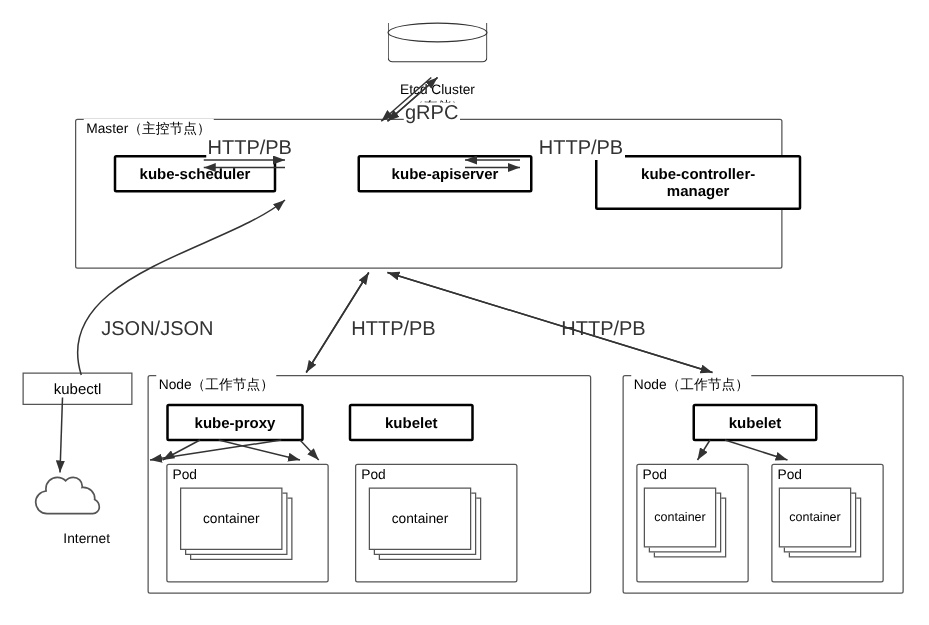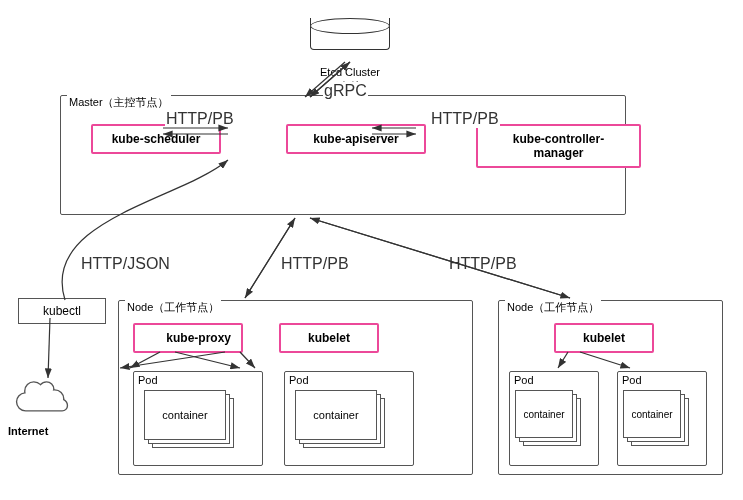--- a/index.html
+++ b/index.html
@@ -71,21 +71,21 @@
       top: -1px;
       left: 6px;
       font-size: 11px;
       background: #fff;
       padding: 0 2px;
     }
 
     
     .comp-box {
       position: absolute;
-      border: 2px solid #ec4899;
+      border: 2px solid #000000;
       border-radius: 2px;
       padding: 6px 10px;
       font-weight: bold;
       font-size: 12px;
       background: #fff;
       text-align: center;
     }
     .kube-scheduler {
       top: 28px;
       left: 30px;
@@ -128,21 +128,20 @@
       font-size: 11px;
       background: #fff;
       padding: 0 2px;
     }
 
     
     .kube-proxy {
       top: 22px;
       left: 14px;
       width: 110px;
-      text-align: right;
     }
     .kubelet-left {
       top: 22px;
       left: 160px;
       width: 100px;
     }
     .kubelet-right {
       top: 22px;
       left: 55px;
       width: 100px;
@@ -172,23 +171,22 @@
       padding: 5px 24px;
       font-size: 12px;
       background: #fff;
     }
 
     
     .internet-cloud {
       position: absolute;
       top: 380px;
       left: 8px;
-      text-align: left;
+      text-align: right;
       width: 80px;
-      font-weight: bold;
     }
     .cloud-shape {
       width: 68px;
       height: 40px;
       margin: 0 auto;
     }
 
     
     .arrows-svg {
       position: absolute;
@@ -289,21 +287,21 @@
   <div class="internet-cloud">
     <svg class="cloud-shape" viewBox="0 0 68 44" fill="none" xmlns="http://www.w3.org/2000/svg">
       <path d="M54 34H16C10.5 34 6 29.5 6 24C6 18.8 10 14.5 15.2 14.1C15.1 13.4 15 12.7 15 12C15 6.5 19.5 2 25 2C27.9 2 30.5 3.2 32.4 5.1C33.9 3.2 36.3 2 39 2C43.4 2 47 5.6 47 10C47 10.3 47 10.6 46.9 10.9C47.3 10.8 47.6 10.8 48 10.8C53.5 10.8 58 15.3 58 20.8C58 21 58 21.2 57.9 21.5C60.3 22.8 62 25.3 62 28.2C62 31.4 59.4 34 56.2 34H54Z" stroke="#555" stroke-width="1.5" fill="white"></path>
     </svg>
     <div style="font-size:11px;margin-top:2px;">Internet</div>
   </div>
 
   <div class="arrow-label" style="top:82px;left:323px;">gRPC</div>
   <div class="arrow-label" style="top:110px;left:165px;">HTTP/PB</div>
   <div class="arrow-label" style="top:110px;left:430px;">HTTP/PB</div>
-  <div class="arrow-label" style="top:255px;left:80px;">HTTP/JSON</div>
+  <div class="arrow-label" style="top:255px;left:80px;">JSON/JSON</div>
   <div class="arrow-label" style="top:255px;left:280px;">HTTP/PB</div>
   <div class="arrow-label" style="top:255px;left:448px;">HTTP/PB</div>
 
   <svg class="arrows-svg">
     <defs>
       <marker id="arrowhead" markerWidth="8" markerHeight="6" refX="8" refY="3" orient="auto">
         <polygon points="0 0, 8 3, 0 6" fill="#333"></polygon>
       </marker>
       <marker id="arrowhead2" markerWidth="8" markerHeight="6" refX="0" refY="3" orient="auto">
         <polygon points="8 0, 0 3, 8 6" fill="#333"></polygon>

